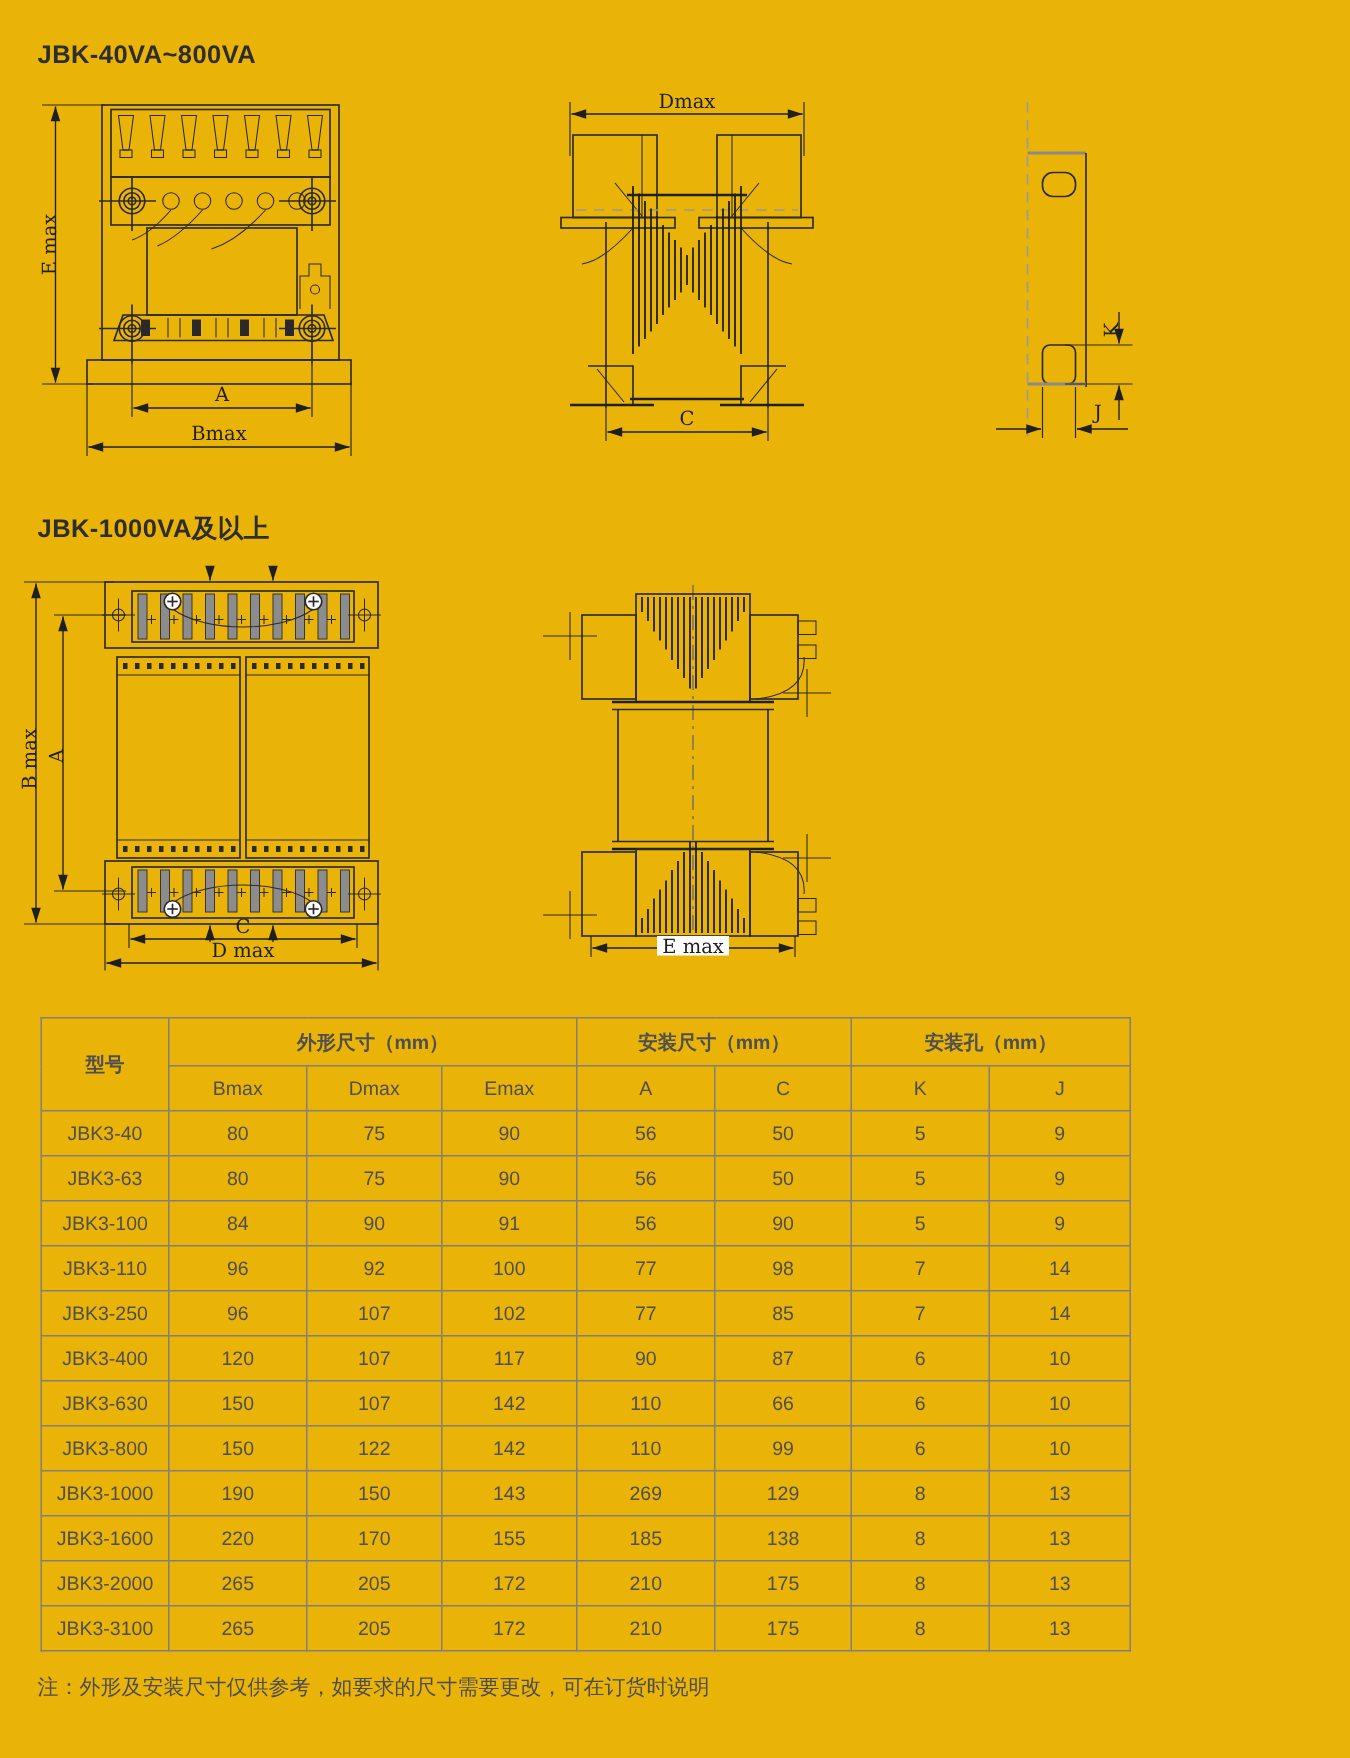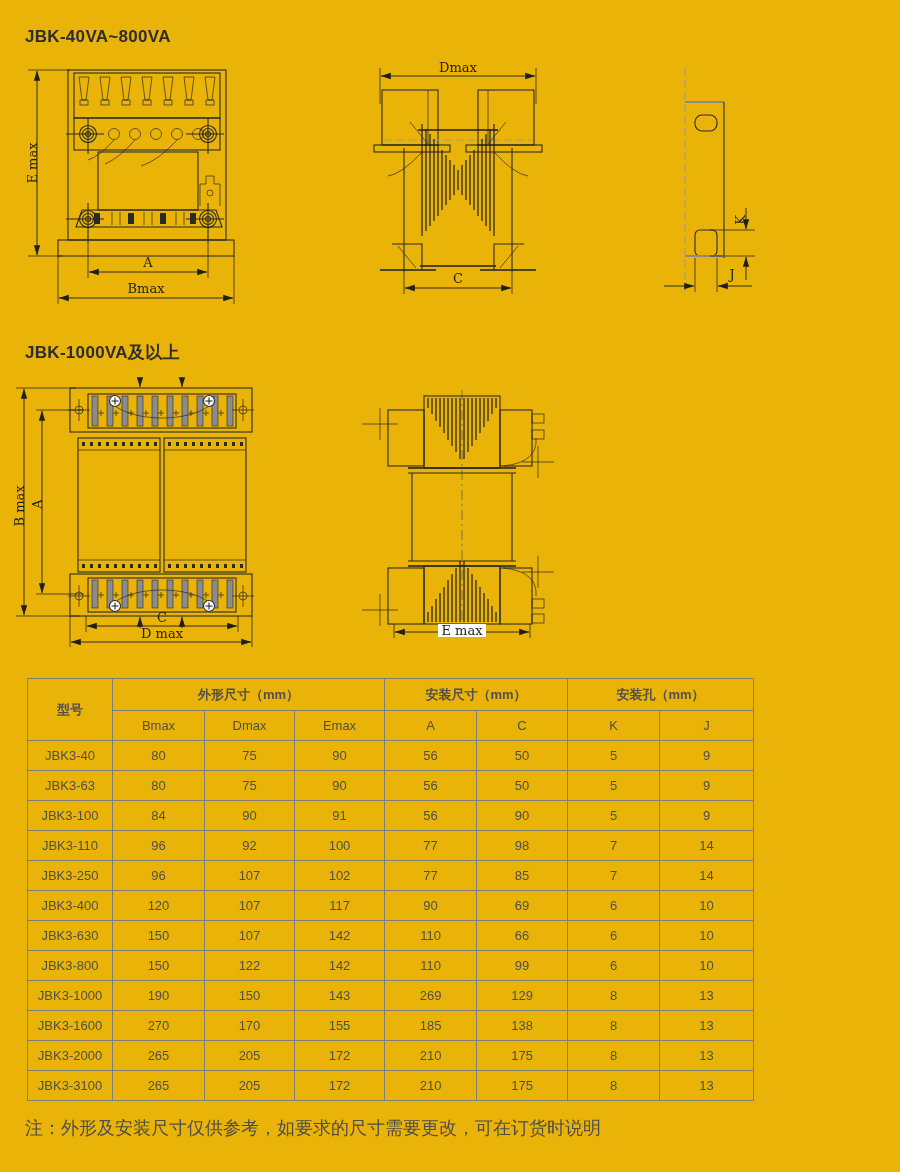--- a/index.html
+++ b/index.html
@@ -22,21 +22,21 @@
   .wfill{fill:#fff;}
   .dim-text{font-family:"DejaVu Serif",serif;font-size:13px;fill:#1f1f1f;}
   
   #spec-table{position:absolute;left:27px;top:678px;border-collapse:collapse;table-layout:fixed;width:726px;
               font-size:13px;color:#4f4f4f;}
   #spec-table th,#spec-table td{border:1px solid #7f7f7f;text-align:center;vertical-align:middle;
               font-weight:normal;padding:0;}
   #spec-table thead tr:first-child th{height:31px;font-weight:bold;}
   #spec-table thead tr:last-child th{height:29px;}
   #spec-table tbody td{height:29px;}
-  .note{position:absolute;left:25px;top:1116px;font-size:18px;color:#4d4d4d;}
+  .note{position:absolute;left:25px;top:1116px;font-size:14px;color:#4d4d4d;}
 </style>
 </head>
 <body>
 
 <div id="page">
 
   <svg width="0" height="0" style="position:absolute">
     <defs>
       <marker id="ah" viewBox="0 0 10 8" refX="9.8" refY="4" markerWidth="11" markerHeight="8" markerUnits="userSpaceOnUse" orient="auto-start-reverse">
         <path d="M0,0.8 L10,4 L0,7.2 Z" fill="#1f1f1f"></path>
@@ -597,21 +597,21 @@
           <td>85</td>
           <td>7</td>
           <td>14</td>
         </tr>
         <tr>
           <td>JBK3-400</td>
           <td>120</td>
           <td>107</td>
           <td>117</td>
           <td>90</td>
-          <td>69</td>
+          <td>87</td>
           <td>6</td>
           <td>10</td>
         </tr>
         <tr>
           <td>JBK3-630</td>
           <td>150</td>
           <td>107</td>
           <td>142</td>
           <td>110</td>
           <td>66</td>
@@ -633,21 +633,21 @@
           <td>190</td>
           <td>150</td>
           <td>143</td>
           <td>269</td>
           <td>129</td>
           <td>8</td>
           <td>13</td>
         </tr>
         <tr>
           <td>JBK3-1600</td>
-          <td>270</td>
+          <td>220</td>
           <td>170</td>
           <td>155</td>
           <td>185</td>
           <td>138</td>
           <td>8</td>
           <td>13</td>
         </tr>
         <tr>
           <td>JBK3-2000</td>
           <td>265</td>

